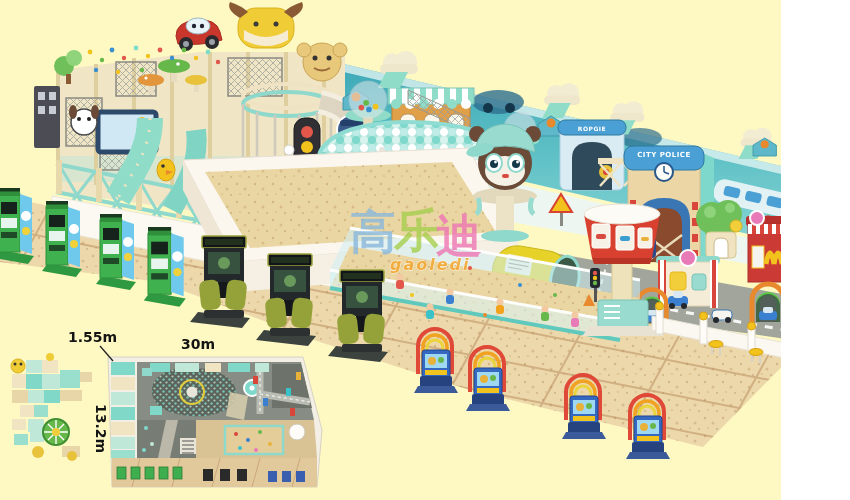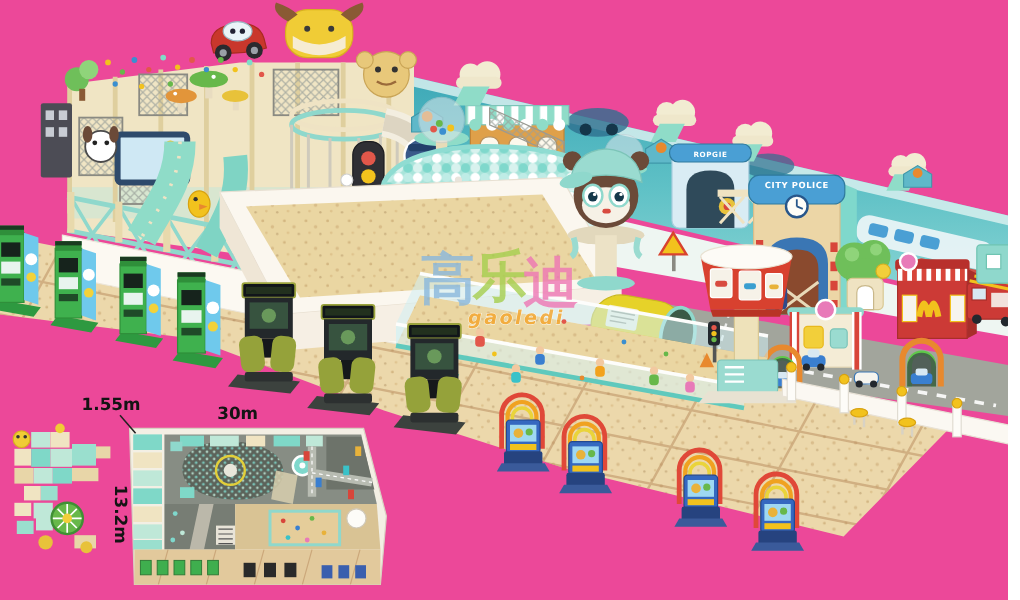--- a/index.html
+++ b/index.html
@@ -1,16 +1,16 @@
 <!DOCTYPE html>
 <html><head>
 <meta charset="utf-8">
 <style>
   html,body{margin:0;padding:0;background:#ffffff;}
-  #stage{position:relative;width:840px;height:500px;background:#ec4899;overflow:hidden;
+  #stage{position:relative;width:781px;height:500px;background:#fef9c3;overflow:hidden;
          font-family:"DejaVu Sans","Liberation Sans",sans-serif;}
   svg{position:absolute;left:0;top:0;}
   .dim-label{font:bold 14px "DejaVu Sans","Liberation Sans",sans-serif;fill:#141414;}
   .sign-text{font:bold 7px "DejaVu Sans","Liberation Sans",sans-serif;fill:#ffffff;letter-spacing:.5px;}
   .banner-text{font:bold 6px "DejaVu Sans","Liberation Sans",sans-serif;fill:#ffffff;letter-spacing:.5px;}
   .wm-cn{font:bold 46px "DejaVu Sans",sans-serif;}
   .wm-latin{font:italic bold 16px "DejaVu Sans",sans-serif;fill:#f5a428;letter-spacing:2px;
             paint-order:stroke;stroke:#ffffff;stroke-width:.8px;}
 </style>
 </head>

